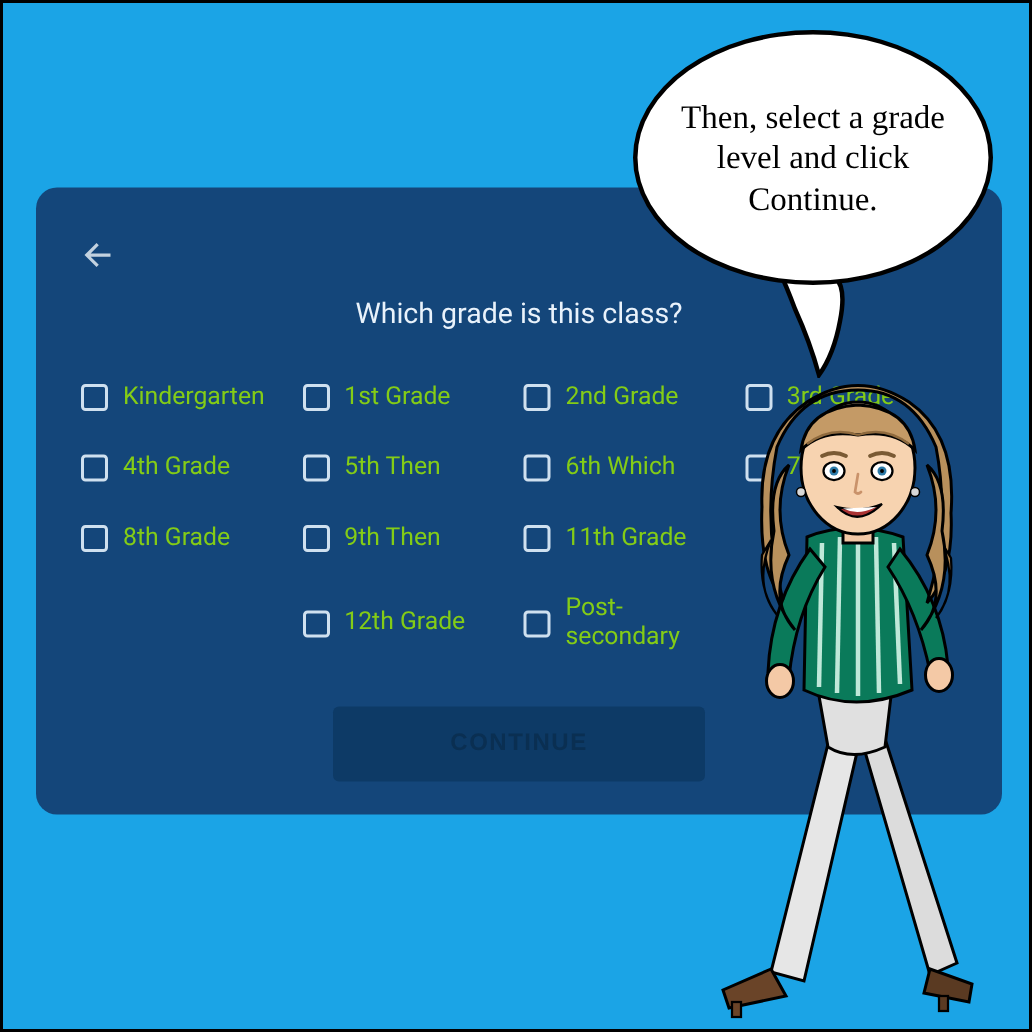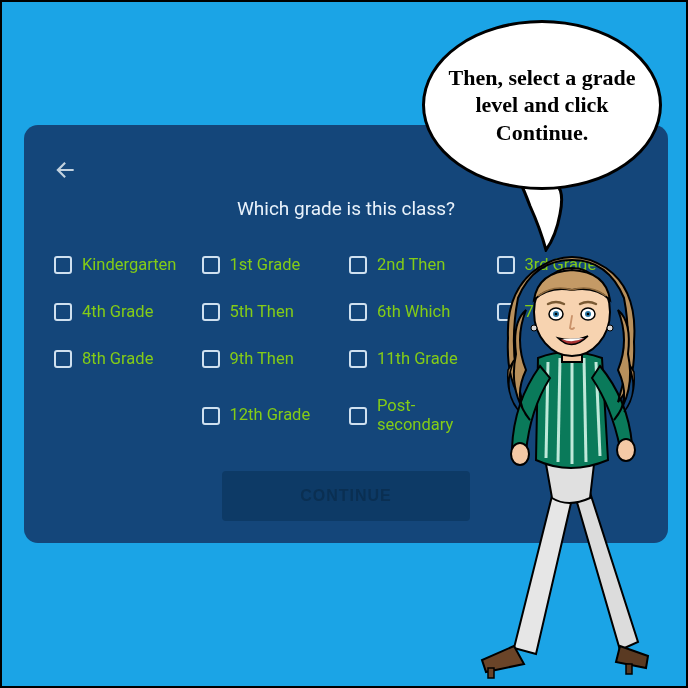--- a/index.html
+++ b/index.html
@@ -94,21 +94,20 @@
     height: 170px;
     background: #fff;
     border: 3px solid #000;
     border-radius: 50% / 50%;
     display: flex;
     align-items: center;
     justify-content: center;
     padding: 18px 22px;
     text-align: center;
     z-index: 30;
-    font-weight: bold;
   }
   .bubble-text {
     font-family: Georgia, "Times New Roman", serif;
     font-size: 22px;
     line-height: 1.25;
     color: #000;
   }
   .bubble-tail {
     position: absolute;
     right: 112px;
@@ -154,21 +153,21 @@
       <div class="opt">
         <span class="check"></span>
         <span class="opt-label">Kindergarten</span>
       </div>
       <div class="opt">
         <span class="check"></span>
         <span class="opt-label">1st Grade</span>
       </div>
       <div class="opt">
         <span class="check"></span>
-        <span class="opt-label">2nd Then</span>
+        <span class="opt-label">2nd Grade</span>
       </div>
       <div class="opt">
         <span class="check"></span>
         <span class="opt-label">3rd Grade</span>
       </div>
 
       <div class="opt">
         <span class="check"></span>
         <span class="opt-label">4th Grade</span>
       </div>

